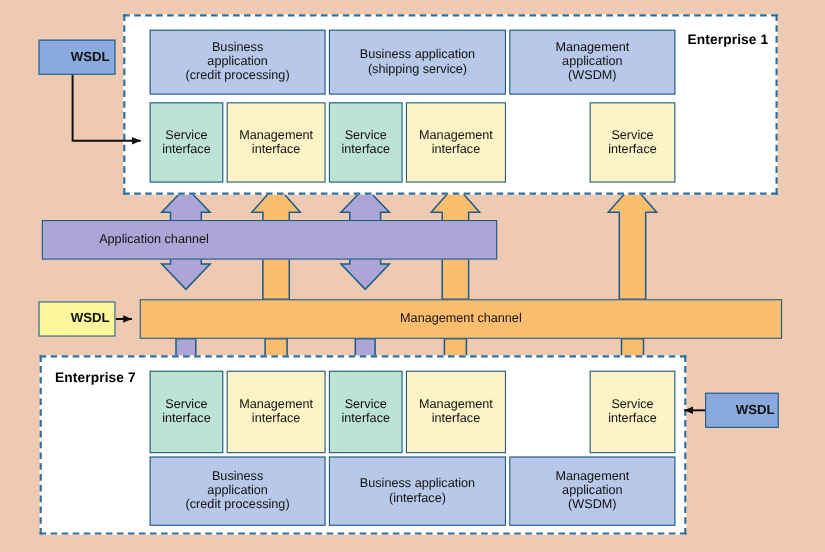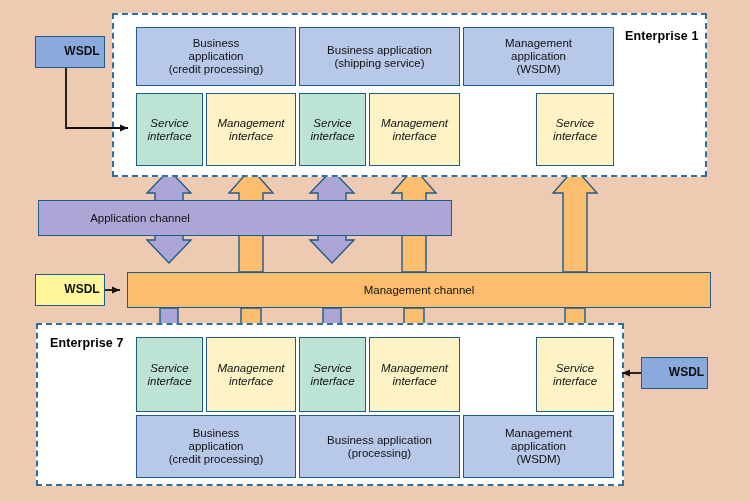--- a/index.html
+++ b/index.html
@@ -40,21 +40,21 @@
   
   .fill-app   {background:#b7c8e8;}   
   .fill-svc   {background:#bde3d4;}   
   .fill-mgmt  {background:#fdf3c6;}   
   .fill-wsdl  {background:#8aaadd;}   
   .fill-wsdm  {background:#fdf69b;}   
   .fill-appch {background:#aba6d6;}   
   .fill-mgch  {background:#fcbe6e;}   
 
   .appbox{font-size:11.5px;}
-  .ifbox{font-size:11.5px;font-style:italic;}
+  .ifbox{font-size:11.5px;}
   .tag{font-size:12px;font-weight:bold;}
 
   .channel{
     border:1.5px solid #1f5c86;
     display:flex;align-items:center;
     box-sizing:border-box;
     position:absolute;
   }
   .channel-label{
     font-size:11.5px;color:#111;
@@ -197,21 +197,21 @@
   <div class="node boxed fill-app appbox" style="left:136px;top:415px;width:160px;height:63px;">
     <div>
       <div>Business</div>
       <div>application</div>
       <div>(credit processing)</div>
     </div>
   </div>
   <div class="node boxed fill-app appbox" style="left:299px;top:415px;width:161px;height:63px;">
     <div>
       <div>Business application</div>
-      <div>(processing)</div>
+      <div>(interface)</div>
     </div>
   </div>
   <div class="node boxed fill-app appbox" style="left:463px;top:415px;width:151px;height:63px;">
     <div>
       <div>Management</div>
       <div>application</div>
       <div>(WSDM)</div>
     </div>
   </div>
 

